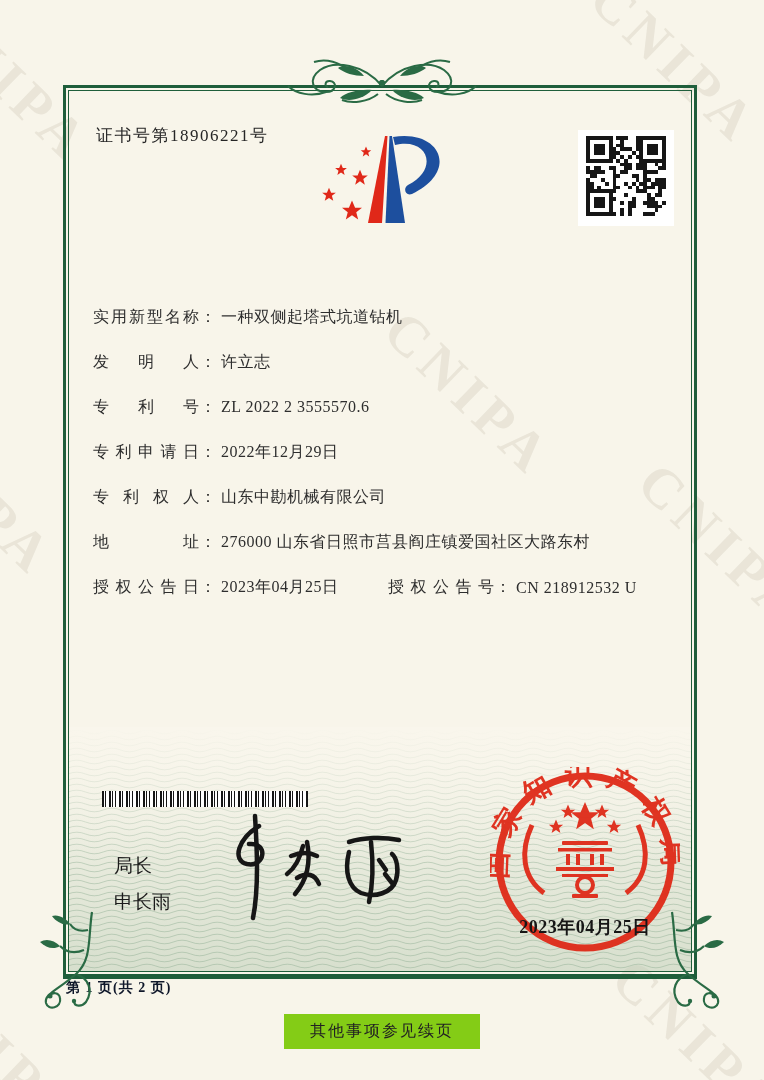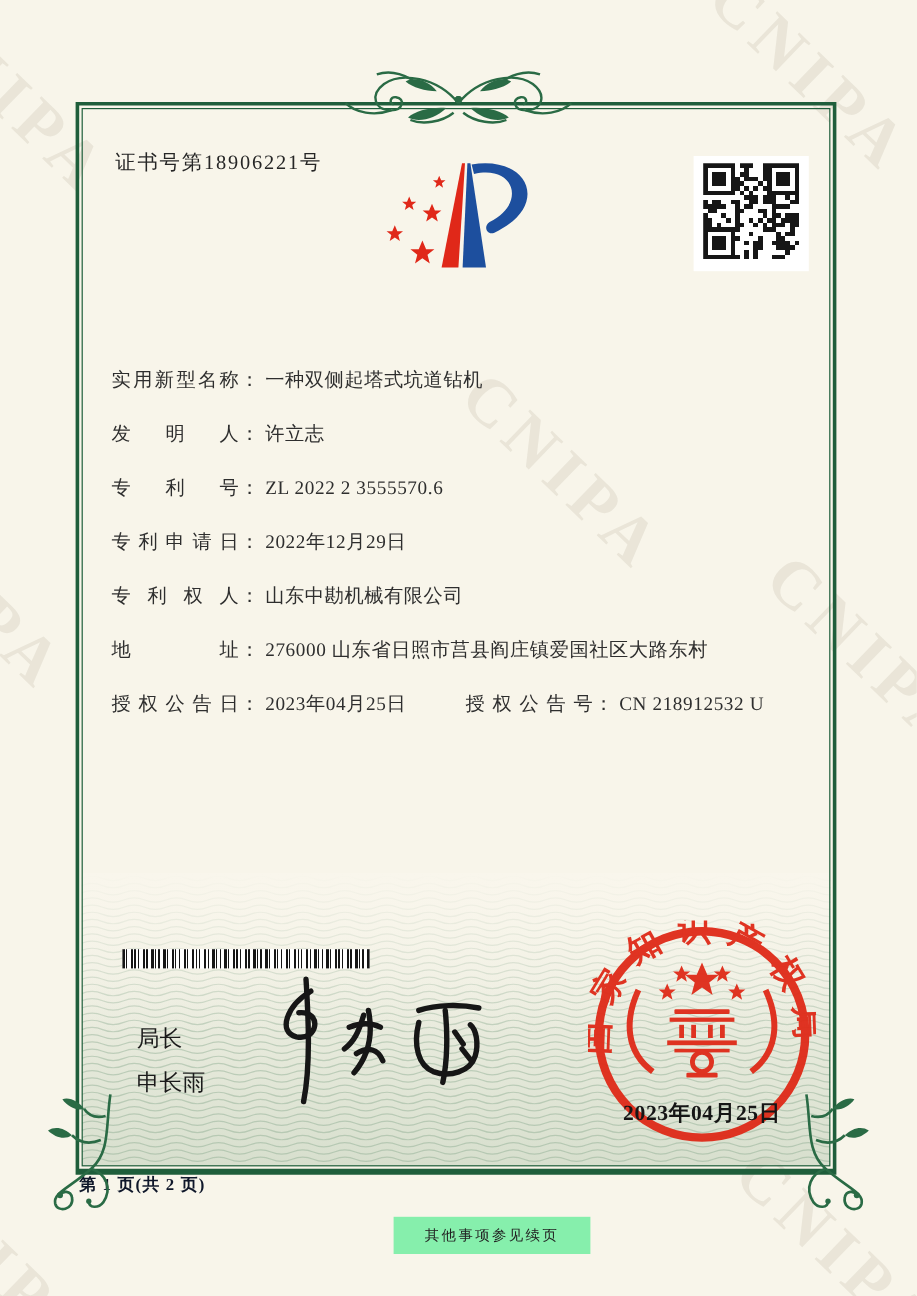--- a/index.html
+++ b/index.html
@@ -61,22 +61,22 @@
 
   .seal{position:absolute;left:424px;top:679px;width:190px;height:190px;}
   .seal svg{position:absolute;inset:0;opacity:0.95;}
   .seal-date{position:absolute;left:0;right:0;top:148px;text-align:center;
              font-weight:bold;font-size:18px;letter-spacing:0.5px;color:#161616;}
 
   .pageno{position:absolute;left:0;right:0;top:891px;text-align:left;font-size:14px;
           letter-spacing:1px;color:#0f172a;font-weight:bold;}
 
   .note{position:absolute;left:50%;top:1014px;transform:translateX(-50%);z-index:2;
-        background:#86efac;padding:7px 26px;font-size:12px;letter-spacing:2px;color:#222;
-        white-space:nowrap;margin-left:28px;}
+        background:#84cc16;padding:7px 26px;font-size:16px;letter-spacing:2px;color:#222;
+        white-space:nowrap;}
 
   .orn-top{position:absolute;left:268px;top:56px;width:228px;height:52px;z-index:2;}
   .flourish{position:absolute;width:70px;height:100px;z-index:2;}
   .fl-left{left:30px;top:910px;}
   .fl-right{left:664px;top:910px;transform:scaleX(-1);}
 </style>
 </head>
 <body>
 
 <div class="page">

